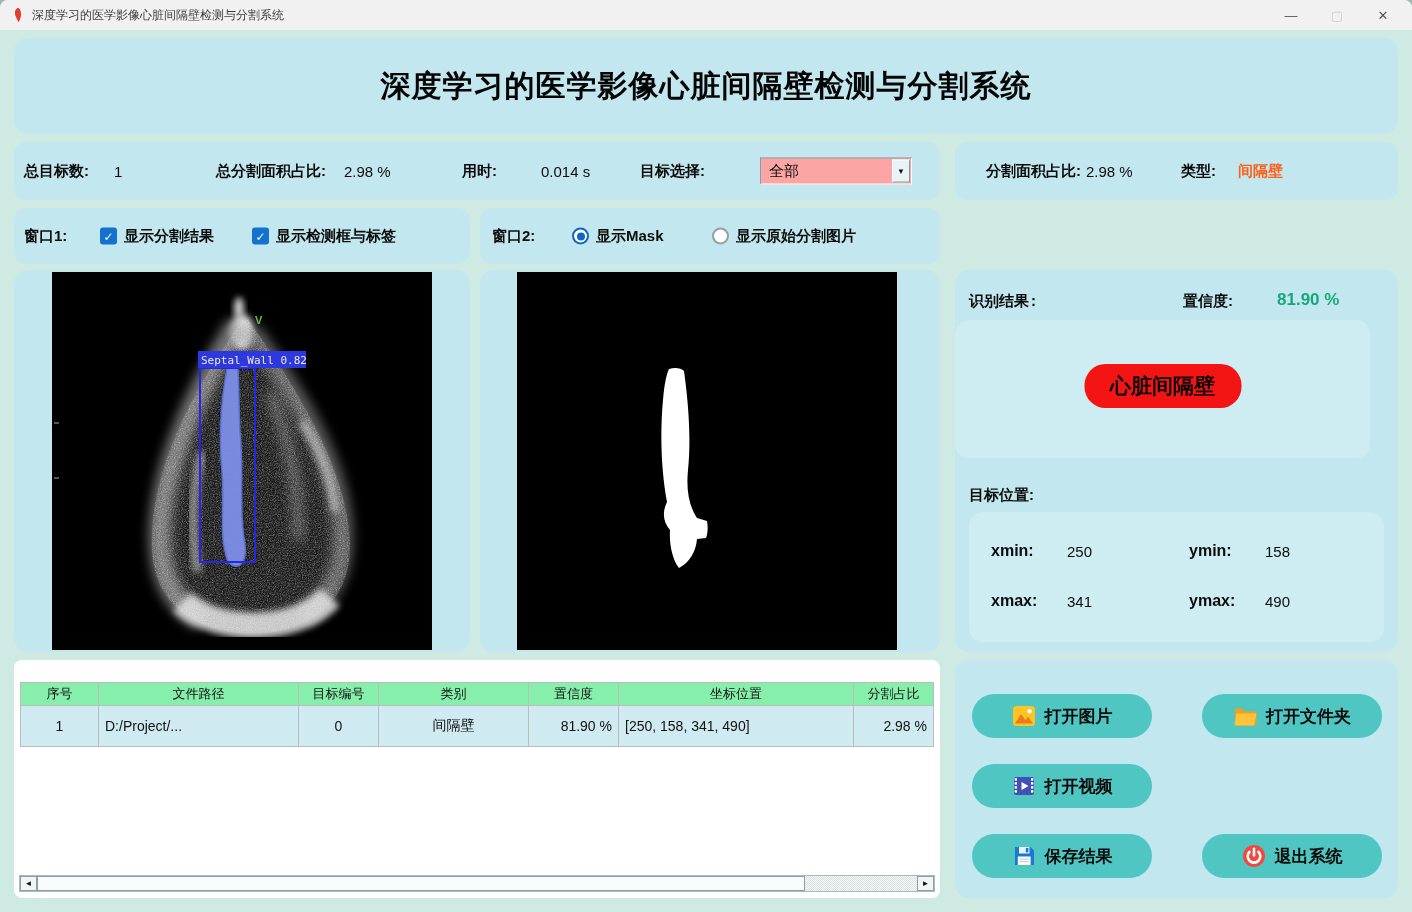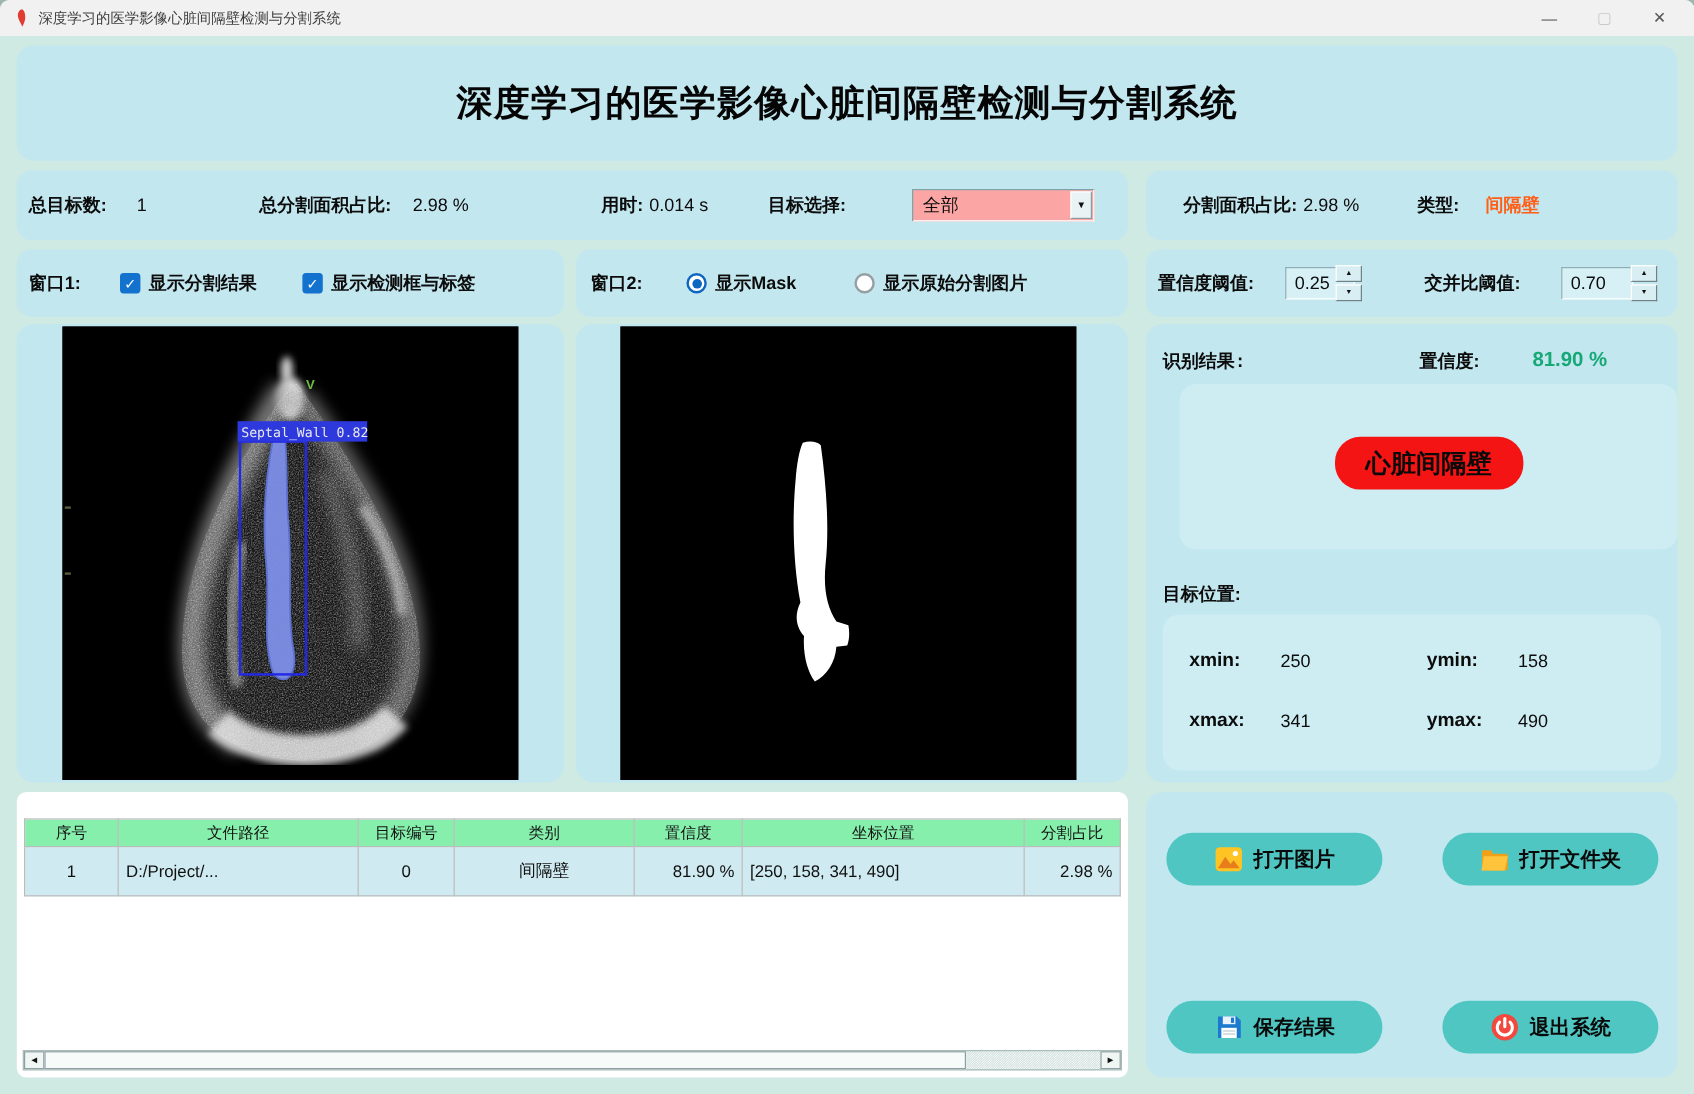--- a/index.html
+++ b/index.html
@@ -94,21 +94,21 @@
 
   <div class="panel" style="left:14px;top:38px;width:1384px;height:96px;">
     <div class="main-title">深度学习的医学影像心脏间隔壁检测与分割系统</div>
   </div>
 
   <div class="panel" style="left:14px;top:142px;width:926px;height:58px;border-radius:12px;">
     <span class="lbl abs" style="left:10px;">总目标数:</span>
     <span class="val abs" style="left:100px;">1</span>
     <span class="lbl abs" style="left:202px;">总分割面积占比:</span>
     <span class="val abs" style="left:330px;">2.98 %</span>
-    <span class="lbl abs" style="left:448px;margin-left:39px;">用时:</span>
+    <span class="lbl abs" style="left:448px;">用时:</span>
     <span class="val abs" style="left:527px;">0.014 s</span>
     <span class="lbl abs" style="left:626px;">目标选择:</span>
     <div class="combo abs" style="left:746px;">
       <span class="combo-text">全部</span>
       <span class="combo-arrow">▼</span>
     </div>
   </div>
 
   <div class="panel" style="left:955px;top:142px;width:443px;height:58px;border-radius:12px;">
     <span class="lbl abs" style="left:10px;margin-left:21px;">分割面积占比:</span>
@@ -134,38 +134,20 @@
     <div class="check-row" style="left:92px;">
       <span class="radio on"></span>
       <span class="lbl">显示Mask</span>
     </div>
     <div class="check-row" style="left:232px;">
       <span class="radio"></span>
       <span class="lbl">显示原始分割图片</span>
     </div>
   </div>
 
-  <div class="panel" style="left:955px;top:208px;width:443px;height:56px;border-radius:12px;">
-    <span class="lbl abs" style="left:10px;">置信度阈值:</span>
-    <div class="spin-field abs" style="left:116px;width:58px;">
-      <span>0.25</span>
-    </div>
-    <div class="spinner abs" style="left:158px;">
-      <div class="spin-btn">▲</div>
-      <div class="spin-btn">▼</div>
-    </div>
-    <span class="lbl abs" style="left:232px;">交并比阈值:</span>
-    <div class="spin-field abs" style="left:346px;width:60px;">
-      <span>0.70</span>
-    </div>
-    <div class="spinner abs" style="left:404px;">
-      <div class="spin-btn">▲</div>
-      <div class="spin-btn">▼</div>
-    </div>
-  </div>
 
   <div class="panel" style="left:14px;top:270px;width:456px;height:382px;">
     <div class="img-frame" style="left:38px;top:2px;width:380px;height:378px;">
       <svg width="380" height="378" viewBox="0 0 380 378">
         <defs>
           <filter id="b6" x="-40%" y="-40%" width="180%" height="180%">
               <feGaussianBlur stdDeviation="6"></feGaussianBlur>
             </filter>
           <filter id="b3" x="-40%" y="-40%" width="180%" height="180%">
               <feGaussianBlur stdDeviation="3"></feGaussianBlur>
@@ -205,21 +187,21 @@
         <path d="M152,97 C158,95 164,96 167,99 C172,135 174,170 171,198 C169,218 172,234 180,246 L190,249 C191,254 191,261 189,266 L180,267 C179,280 172,291 162,296 C156,288 152,274 153,258 C146,250 145,240 150,230 C144,198 143,160 146,128 C147,115 149,103 152,97 Z" fill="#ffffff"></path>
       </svg>
     </div>
   </div>
 
   <div class="panel" style="left:955px;top:270px;width:443px;height:382px;">
     <span class="lbl" style="position:absolute;left:14px;top:22px;font-family:Liberation Mono, monospace;">识别结果:</span>
     <span class="lbl" style="position:absolute;left:228px;top:22px;">置信度:</span>
     <span class="green" style="position:absolute;left:322px;top:20px;">81.90 %</span>
 
-    <div class="sub-panel" style="left:28px;top:50px;width:415px;height:138px;">
+    <div class="sub-panel" style="left:0;top:50px;width:415px;height:138px;">
       <span class="class-pill">心脏间隔壁</span>
     </div>
 
     <span class="lbl" style="position:absolute;left:14px;top:216px;">目标位置:</span>
 
     <div class="sub-panel" style="left:14px;top:242px;width:415px;height:130px;">
       <span class="coord-lbl" style="left:22px;top:30px;">xmin:</span>
       <span class="coord-val" style="left:98px;top:31px;">250</span>
       <span class="coord-lbl" style="left:220px;top:30px;">ymin:</span>
       <span class="coord-val" style="left:296px;top:31px;">158</span>
@@ -284,20 +266,35 @@
     </button>
 
     <button class="act-btn" style="left:247px;top:34px;">
       <svg viewBox="0 0 24 24">
         <path d="M2 4.5 h7.5 l2 3 H22 a1.5 1.5 0 0 1 1.5 1.5 v10.5 a2 2 0 0 1 -2 2 H4 a2 2 0 0 1 -2 -2 Z" fill="#f0a11a"></path>
         <path d="M3.5 9.5 h20 l-2.6 12 H1.5 Z" fill="#ffc43c"></path>
       </svg>
       <span>打开文件夹</span>
     </button>
 
+    <button class="act-btn" style="left:17px;top:104px;">
+      <svg viewBox="0 0 24 24">
+        <rect x="2" y="3" width="20" height="18" rx="2" fill="#3f51b5"></rect>
+        <rect x="2.6" y="4.2" width="2.4" height="2.4" fill="#fff"></rect>
+          <rect x="2.6" y="8.2" width="2.4" height="2.4" fill="#fff"></rect>
+        <rect x="2.6" y="12.2" width="2.4" height="2.4" fill="#fff"></rect>
+          <rect x="2.6" y="16.2" width="2.4" height="2.4" fill="#fff"></rect>
+        <rect x="19" y="4.2" width="2.4" height="2.4" fill="#fff"></rect>
+          <rect x="19" y="8.2" width="2.4" height="2.4" fill="#fff"></rect>
+        <rect x="19" y="12.2" width="2.4" height="2.4" fill="#fff"></rect>
+          <rect x="19" y="16.2" width="2.4" height="2.4" fill="#fff"></rect>
+        <path d="M9.5 8 L16.5 12 L9.5 16 Z" fill="#ffffff"></path>
+      </svg>
+      <span>打开视频</span>
+    </button>
 
 
     <button class="act-btn" style="left:17px;top:174px;">
       <svg viewBox="0 0 24 24">
         <path d="M3 3 h15.5 L22 6.5 V21 H3 Z" fill="#1c79d0"></path>
         <rect x="7" y="3" width="10.5" height="6.5" fill="#eaf3fb"></rect>
         <rect x="13.8" y="4" width="2.6" height="4.4" fill="#1c79d0"></rect>
         <rect x="5.8" y="12.5" width="12.8" height="8.5" fill="#ffffff"></rect>
         <rect x="7.2" y="14.5" width="10" height="1.3" fill="#c9d6df"></rect>
         <rect x="7.2" y="17" width="10" height="1.3" fill="#c9d6df"></rect>

